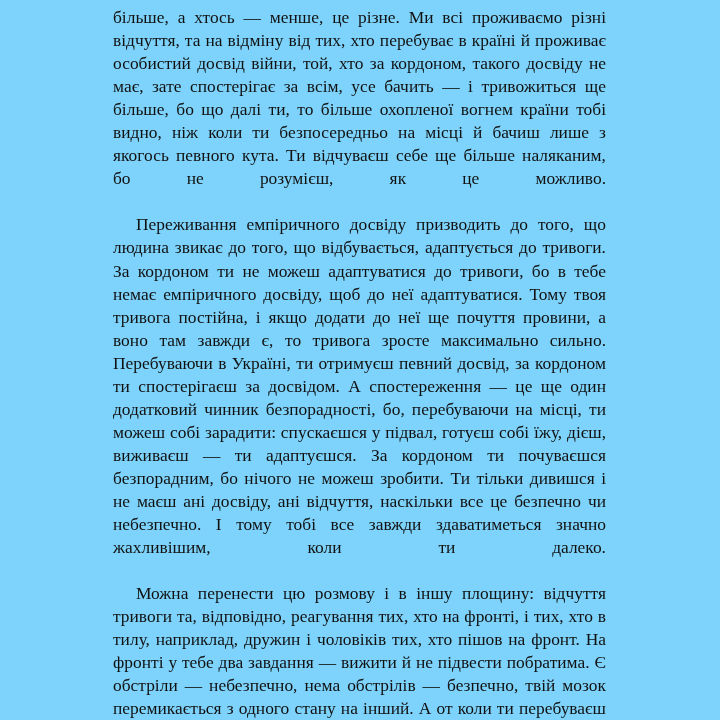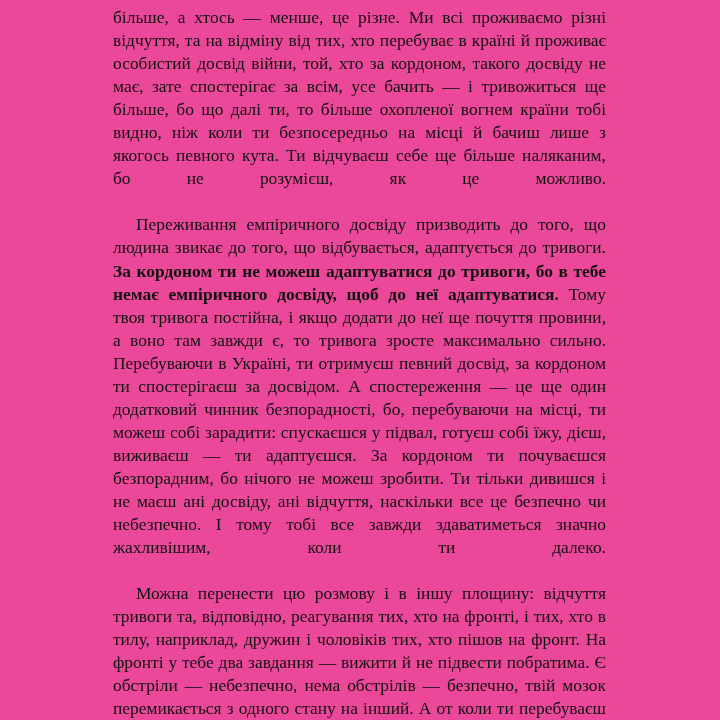--- a/index.html
+++ b/index.html
@@ -11,21 +11,21 @@
     width: 720px;
     height: 720px;
     overflow: hidden;
     font-family: "Liberation Serif", "DejaVu Serif", serif;
     color: #101010;
   }
   .page {
     position: relative;
     width: 720px;
     height: 720px;
-    background: #ec4899;
+    background: #7dd3fc;
     box-sizing: border-box;
   }
   .text-column {
     position: absolute;
     left: 113px;
     top: 6px;
     width: 493px;
   }
   p.para {
     margin: 0;
@@ -40,21 +40,21 @@
     -webkit-hyphens: none;
     color: #111111;
   }
   p.para.indent {
     text-indent: 23px;
   }
   p.para.first {
     text-indent: 0;
   }
   b.emph {
-    font-weight: bold;
+    font-weight: normal;
   }
   
   p.para::after {
     content: "";
     display: inline-block;
     width: 100%;
   }
 </style>
 </head>
 <body>

